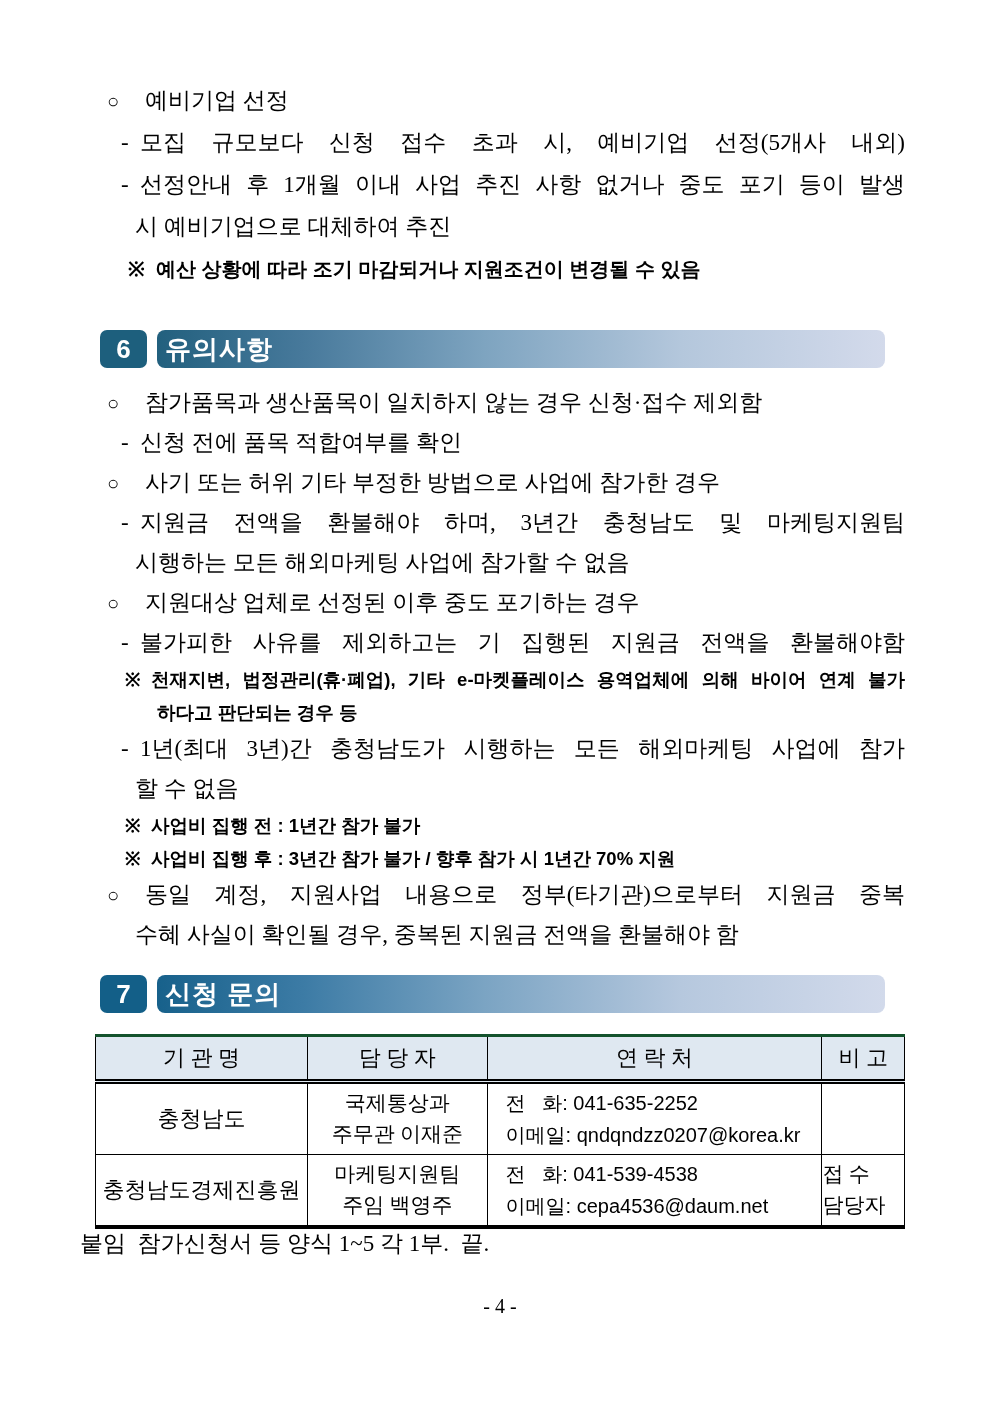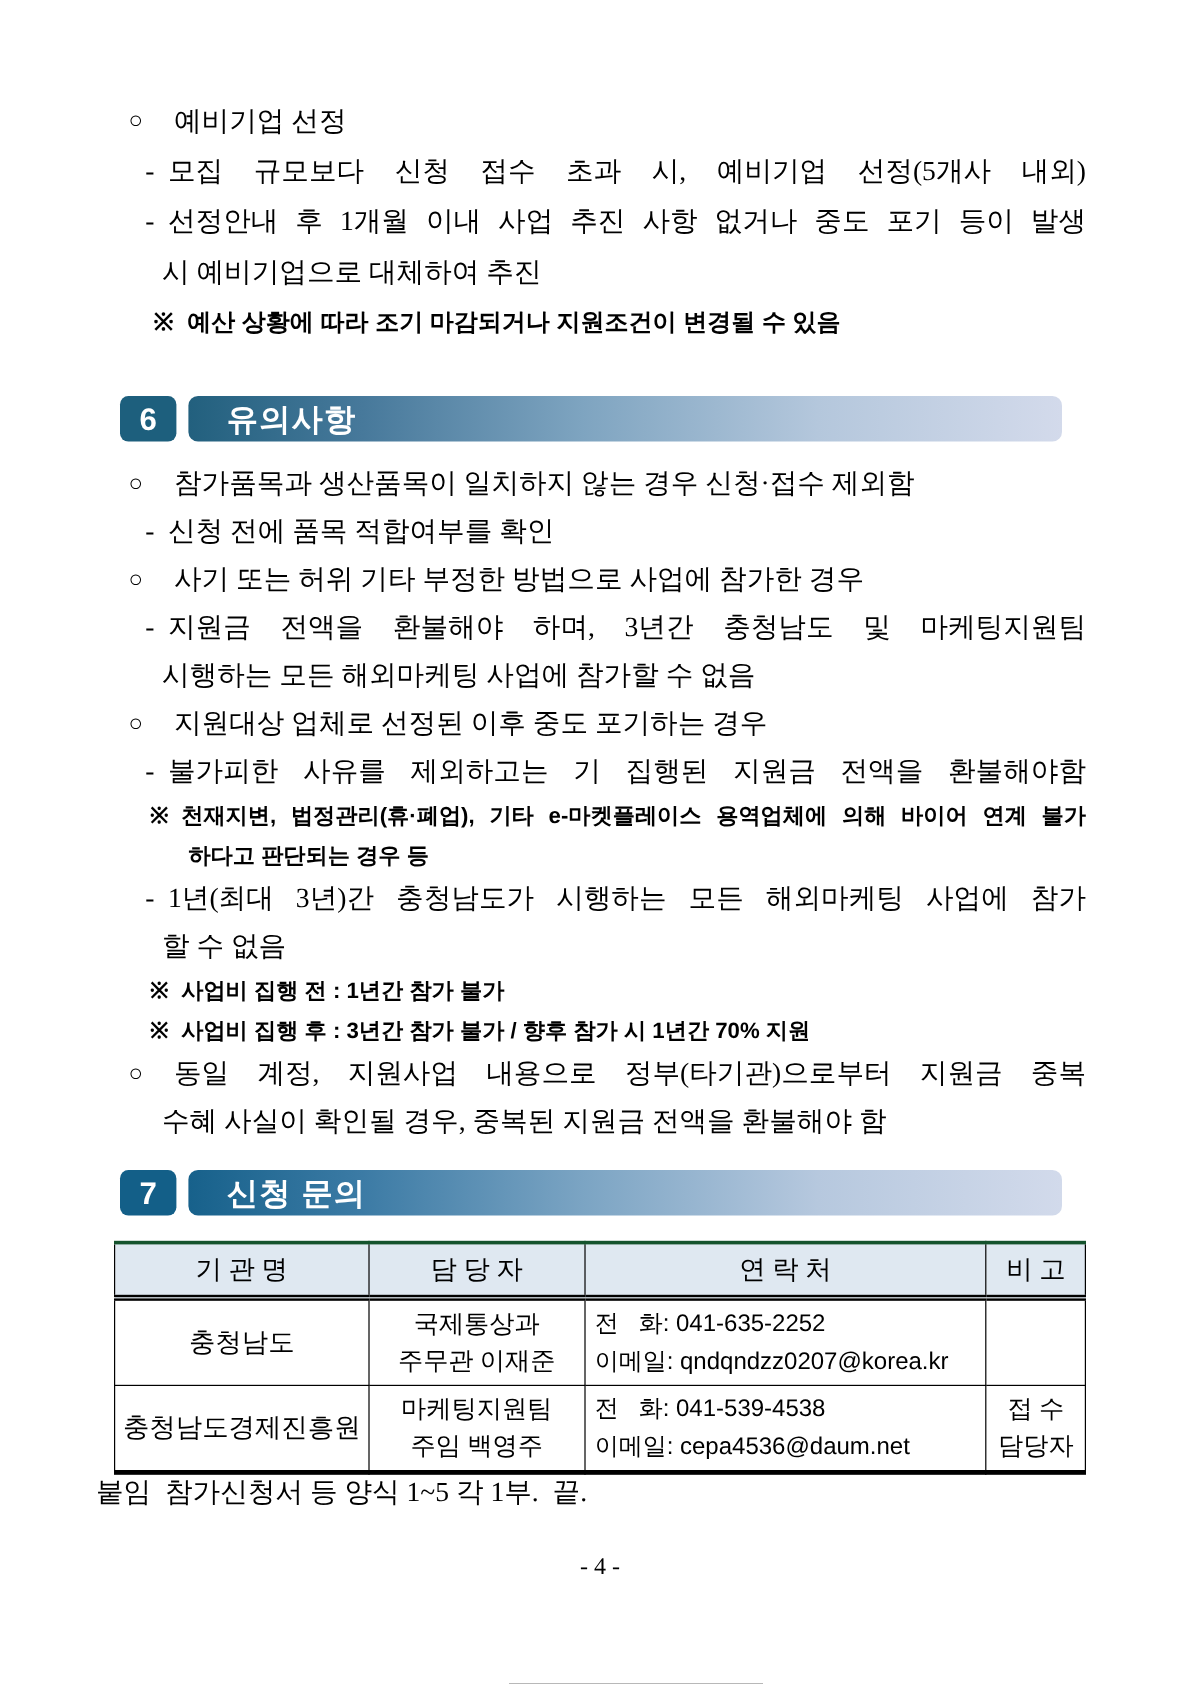--- a/index.html
+++ b/index.html
@@ -26,21 +26,21 @@
   
   .sec-header { display:flex; align-items:stretch; height:38px; width:785px; margin-left:5px; }
   .num-box {
     width:47px; flex:none; border-radius:7px; color:#fff;
     font:bold 26px "Liberation Sans",sans-serif;
     display:flex; align-items:center; justify-content:center;
   }
   .bar {
     flex:1; margin-left:10px; border-radius:8px; color:#fff;
     font:bold 26px "Liberation Sans",sans-serif; letter-spacing:1px;
-    display:flex; align-items:center; padding-left:32px; box-sizing:border-box;
+    display:flex; align-items:center; padding-left:8px; box-sizing:border-box;
   }
   #sec6 { margin-top:40px; }
   #sec6 .num-box { background:#1d5f7d; }
   #sec6 .bar { background:linear-gradient(90deg,#22607e 0%,#47799b 20%,#7ea4c0 45%,#b4c7dc 72%,#d3daeb 100%); }
   #sec7 { margin-top:20px; }
   #sec7 .num-box { background:#135f88; }
   #sec7 .bar { background:linear-gradient(90deg,#17618b 0%,#3c7ba5 20%,#7ba4c3 45%,#b6c8de 72%,#d2daeb 100%); }
   .body6 { margin-top:15px; }
   
   .contact-table {
@@ -48,22 +48,22 @@
     border-top:3px solid #14532d; border-bottom:4.5px solid #000;
   }
   .contact-table th, .contact-table td { border:1.6px solid #000; padding:0; }
   .contact-table th {
     background:#dfe8f1; font-weight:normal; font-size:22px; height:42px;
     border-bottom:5px double #000; text-align:center;
   }
   .contact-table td { height:70px; white-space:pre-line; }
   td.org    { text-align:center; font-size:22px; }
   td.person { text-align:center; font-size:21px; line-height:31px; }
-  td.contact{ text-align:left; padding-left:8px; font-family:"Liberation Sans",sans-serif; font-size:20px; line-height:32px; }
-  td.note   { text-align:center; font-size:21px; line-height:31px; }
+  td.contact{ text-align:left; padding-left:18px; font-family:"Liberation Sans",sans-serif; font-size:20px; line-height:32px; }
+  td.note   { text-align:left; font-size:21px; line-height:31px; }
   
   .attach { margin-left:-15px; font-size:23px; line-height:30px; }
   .pagenum { margin-top:36px; text-align:center; font-size:20px; }
 </style>
 </head>
 <body>
 
 <div class="page">
 
   <div class="intro">

